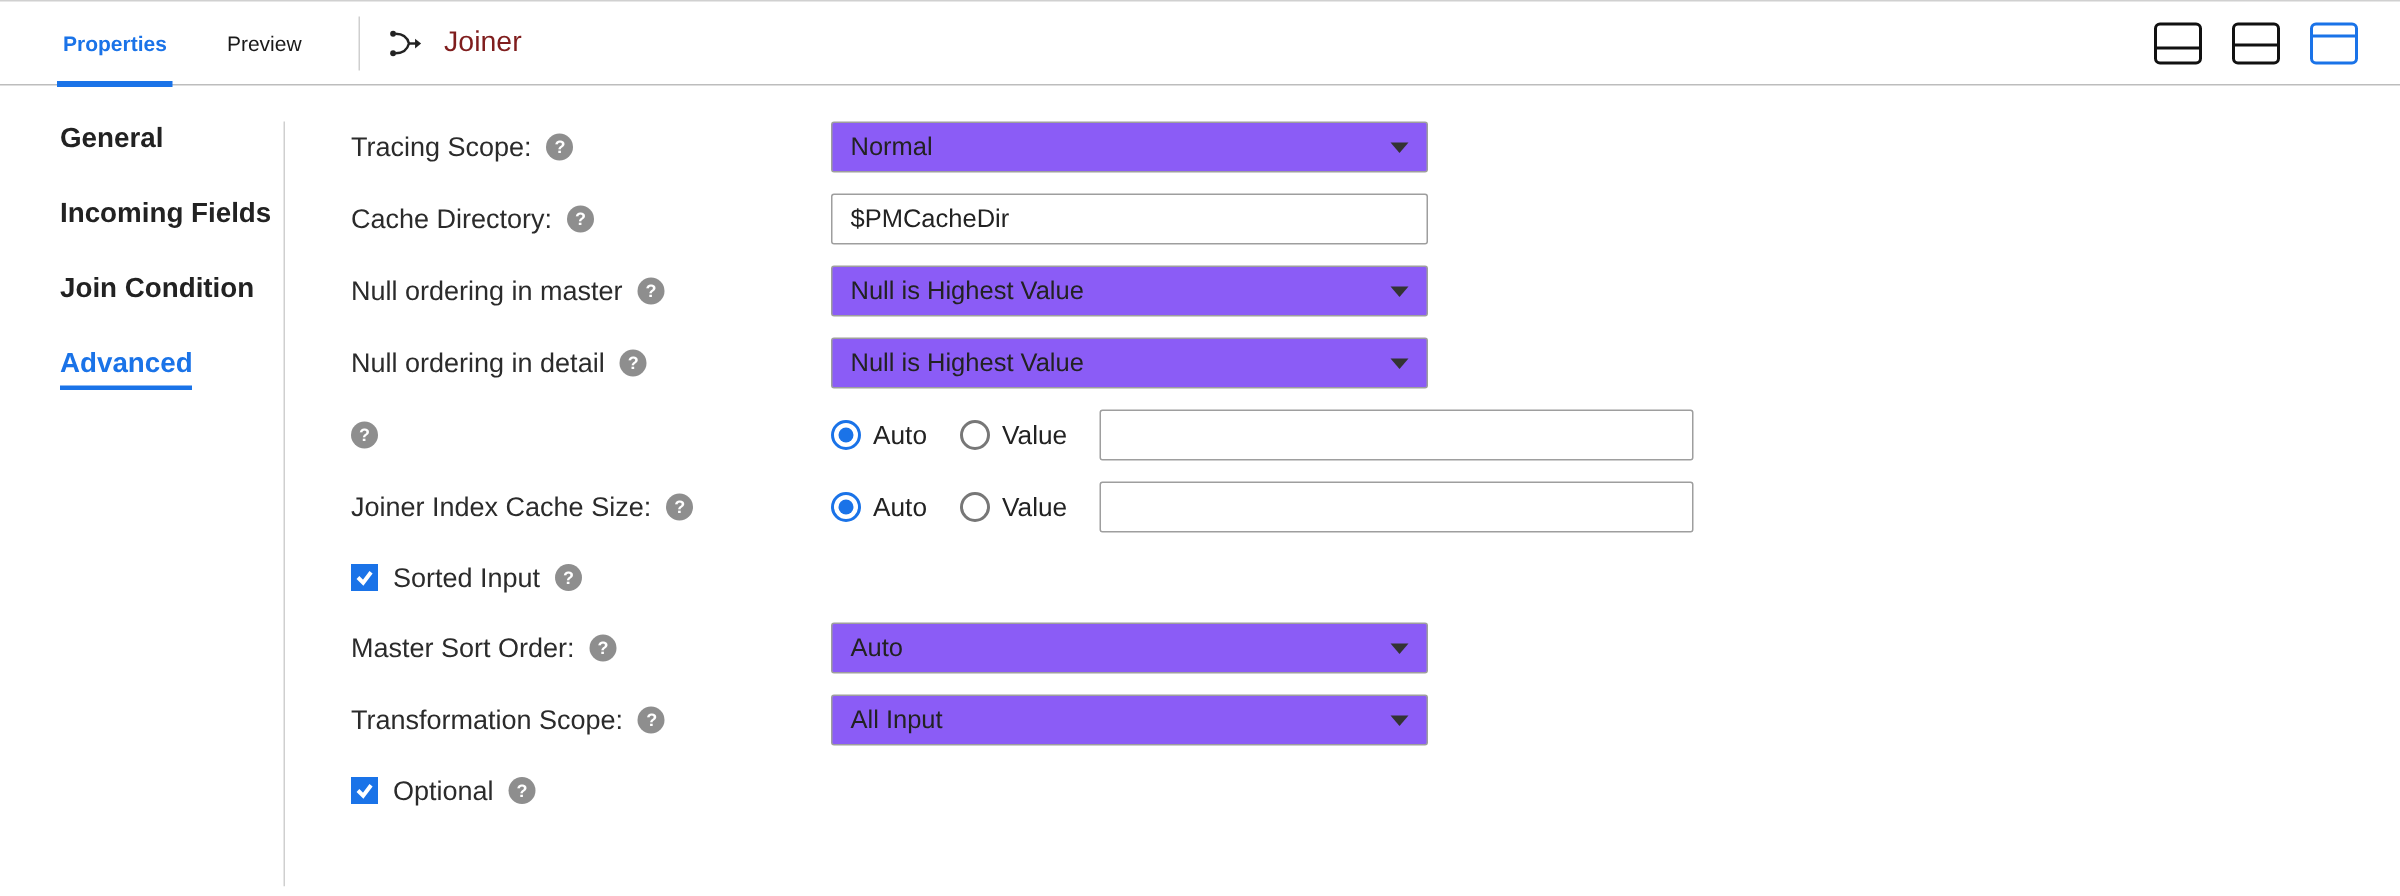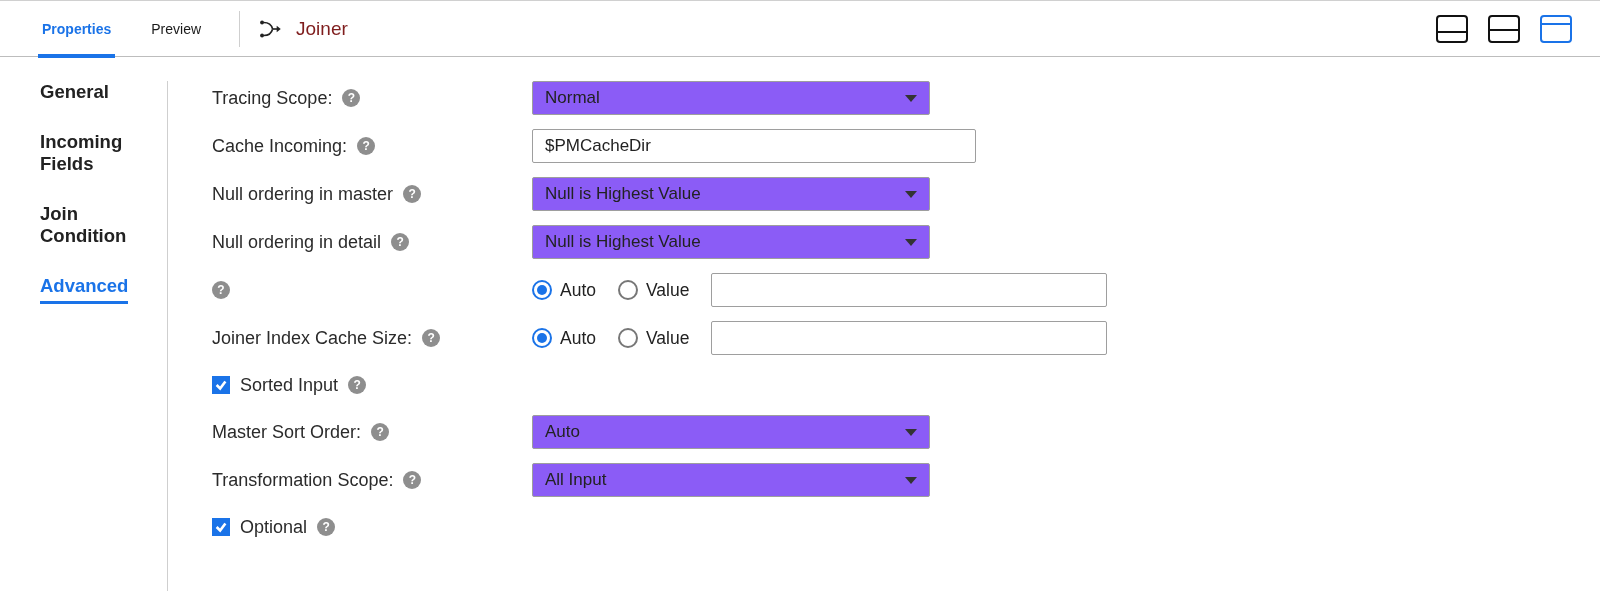--- a/index.html
+++ b/index.html
@@ -105,21 +105,21 @@
     top: 0;
     height: 6px;
     border-bottom: 2.5px solid #1a73e8;
   }
 
   .body {
     display: flex;
     padding-top: 24px;
   }
   .sidebar {
-    width: 168px;
+    width: 190px;
     padding-left: 40px;
     border-right: 1px solid #cfcfcf;
     min-height: 510px;
   }
   .sidebar-item {
     font-size: 18.5px;
     font-weight: 600;
     color: #222;
     margin-bottom: 28px;
     cursor: pointer;
@@ -185,21 +185,21 @@
     cursor: pointer;
     background: #8b5cf6;
   }
   .select .caret {
     width: 0; height: 0;
     border-left: 6px solid transparent;
     border-right: 6px solid transparent;
     border-top: 7px solid #333;
   }
   .text-input {
-    width: 444px;
+    width: 398px;
     height: 34px;
     border: 1px solid #9e9e9e;
     border-radius: 2px;
     padding: 0 12px;
     font-size: 17px;
     color: #222;
     outline: none;
   }
   .text-input.wide {
     width: 396px;
@@ -315,21 +315,21 @@
         <div class="ctl">
           <div class="select">
             <span>Normal</span>
             <span class="caret"></span>
           </div>
         </div>
       </div>
 
       <div class="row">
         <div class="lbl">
-          <span>Cache Incoming:</span>
+          <span>Cache Directory:</span>
           <span class="help-icon">?</span>
         </div>
         <div class="ctl">
           <input class="text-input" value="$PMCacheDir" style="">
         </div>
       </div>
 
       <div class="row">
         <div class="lbl">
           <span>Null ordering in master</span>

